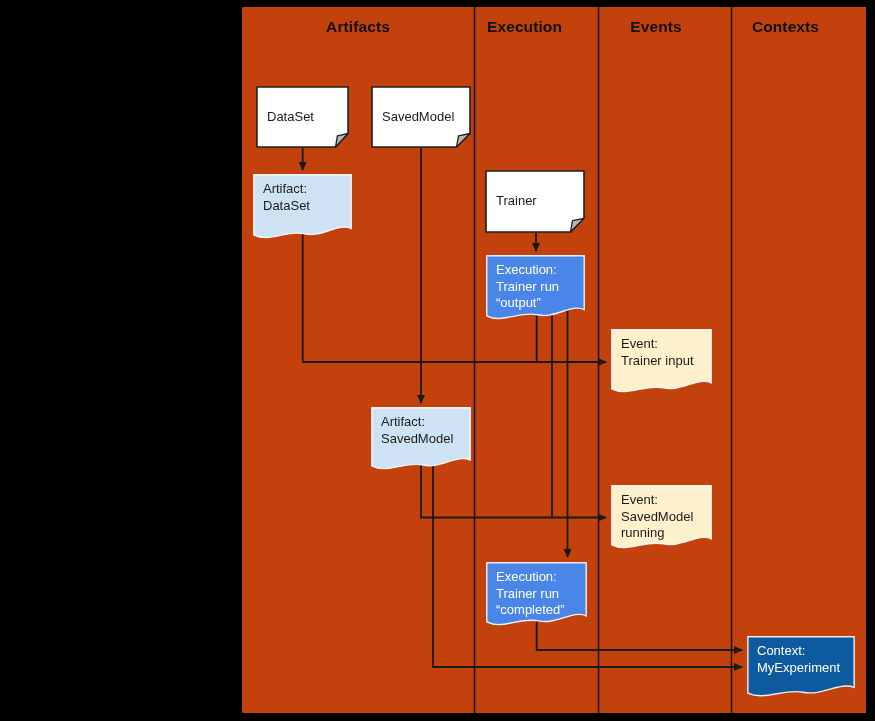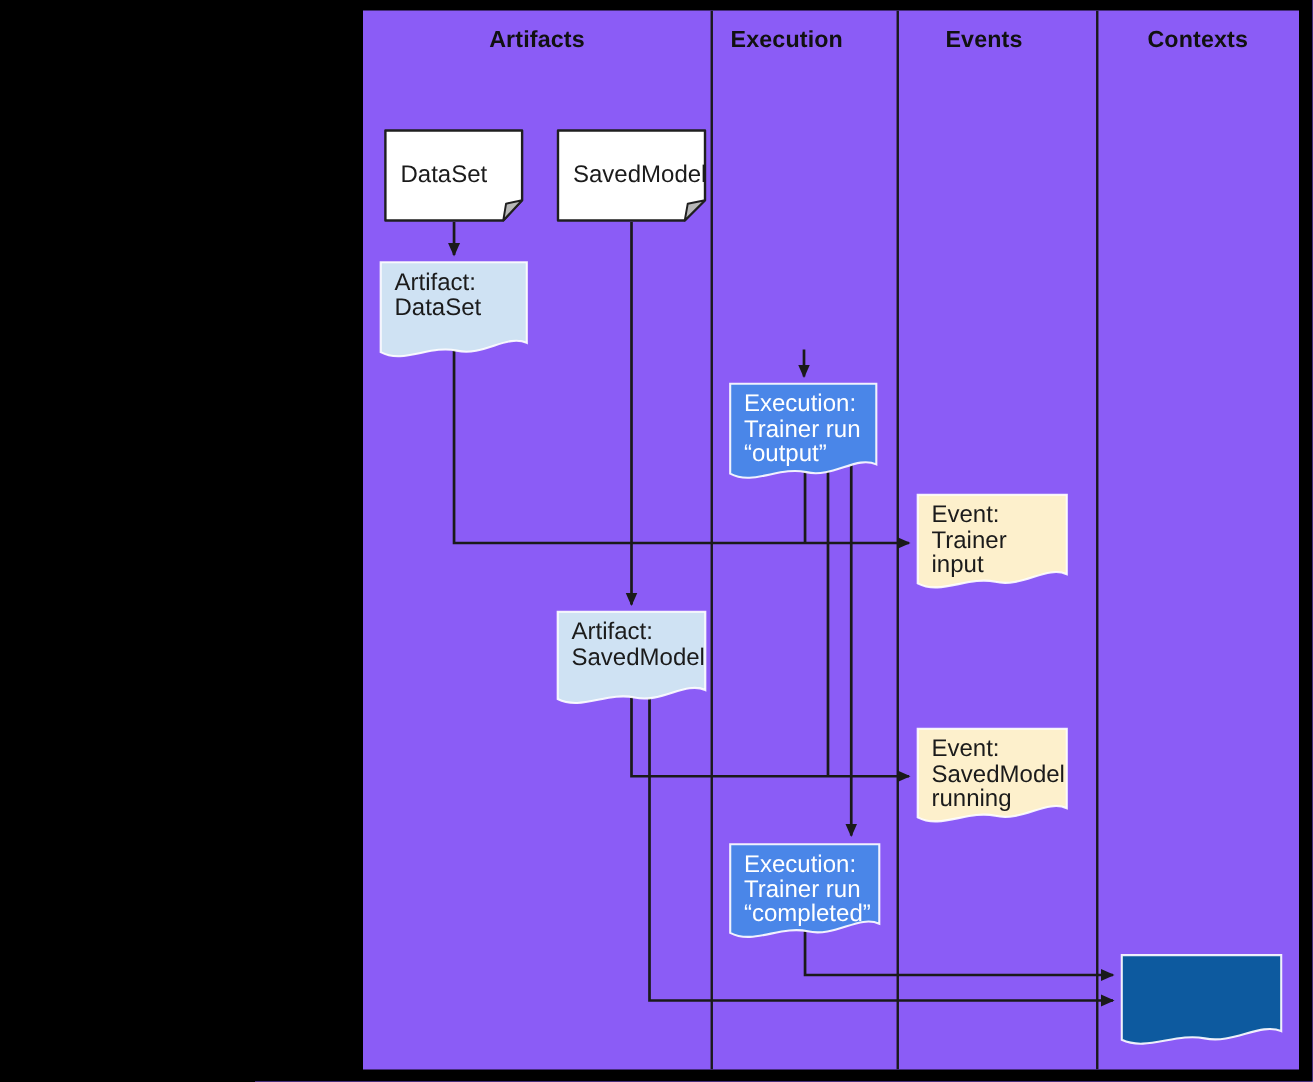--- a/index.html
+++ b/index.html
@@ -13,45 +13,45 @@
     background:#f2f2f2;
   }
   .col-label{
     position:absolute;top:11px;
     text-align:center;font-weight:700;font-size:15.5px;color:#111;
     letter-spacing:.1px;
   }
   .col0{left:0;width:232px}
   .col1{left:220px;width:125px}
   .col2{left:356px;width:116px}
-  .col3{left:489px;width:135px}
+  .col3{left:476px;width:135px}
 
   svg.overlay{position:absolute;left:0;top:0;width:624px;height:706px;display:block}
   .sep{stroke:#1a1a1a;stroke-width:1.6;fill:none}
   .conn{stroke:#1a1a1a;stroke-width:1.8;fill:none}
 
   .node{position:absolute}
   .node > svg{position:absolute;left:0;top:0;width:100%;height:100%;display:block;overflow:visible}
   .doc-outline{stroke:#1f1f1f;stroke-width:1.6;vector-effect:non-scaling-stroke;stroke-linejoin:round}
   .doc-fold{fill:#b7b7b7;stroke:#1f1f1f;stroke-width:1.3;vector-effect:non-scaling-stroke;stroke-linejoin:round}
   .wave-outline{stroke:rgba(255,255,255,.9);stroke-width:1.4;vector-effect:non-scaling-stroke}
 
   .txt{
     position:relative;z-index:2;
-    font-size:16px;line-height:16.5px;color:#1b1b1b;
+    font-size:13px;line-height:16.5px;color:#1b1b1b;
     padding:7px 8px 0 10px;
     border-radius:12px;
   }
   .doc .txt{padding:0 0 0 11px;display:flex;align-items:center;height:100%}
   .light .txt{color:#fff}
 </style>
 </head>
 <body style="background-color: rgb(0, 0, 0);">
 
-<div id="canvas" style="background-color: #8b5cf6;">
+<div id="canvas" style="background-color: #c2410c;">
 
   <svg class="overlay">
     <defs>
       <marker id="arrow" markerWidth="10" markerHeight="9" refX="8" refY="4.5" orient="auto" markerUnits="userSpaceOnUse">
         <path d="M0,0.5 L9,4.5 L0,8.5 Z" fill="#1a1a1a"></path>
       </marker>
     </defs>
 
     <path class="sep" d="M232.5,0 V706"></path>
     <path class="sep" d="M356.5,0 V706"></path>
@@ -89,20 +89,29 @@
   <div class="node doc" style="left:129px;top:79px;width:100px;height:62px">
     <svg viewBox="0 0 100 62" preserveAspectRatio="none">
       <path class="doc-outline" d="M1,1 H99 V47.5 L85.5,61 H1 Z" fill="#ffffff"></path>
       <path class="doc-fold" d="M85.5,61 L99,47.5 L87.5,49.8 Z"></path>
     </svg>
     <div class="txt">
         <div>SavedModel</div>
       </div>
   </div>
 
+  <div class="node doc" style="left:243px;top:163px;width:100px;height:63px">
+    <svg viewBox="0 0 100 62" preserveAspectRatio="none">
+      <path class="doc-outline" d="M1,1 H99 V47.5 L85.5,61 H1 Z" fill="#ffffff"></path>
+      <path class="doc-fold" d="M85.5,61 L99,47.5 L87.5,49.8 Z"></path>
+    </svg>
+    <div class="txt">
+        <div>Trainer</div>
+      </div>
+  </div>
 
   <div class="node wave" style="left:11px;top:167px;width:99px;height:68px">
     <svg viewBox="0 0 100 66" preserveAspectRatio="none">
       <path class="wave-outline" d="M0.8,0.8 H99.2 V53 C86,47 70,62 52,58 C34,54 16,67 0.8,59 Z" fill="#cfe2f3"></path>
     </svg>
     <div class="txt">
       <div>Artifact:</div>
       <div>DataSet</div>
     </div>
   </div>
@@ -157,15 +166,19 @@
       <div>Execution:</div>
       <div>Trainer run</div>
       <div>“completed”</div>
     </div>
   </div>
 
   <div class="node wave light" style="left:505px;top:629px;width:108px;height:64px">
     <svg viewBox="0 0 100 66" preserveAspectRatio="none">
       <path class="wave-outline" d="M0.8,0.8 H99.2 V53 C86,47 70,62 52,58 C34,54 16,67 0.8,59 Z" fill="#0d5a9f"></path>
     </svg>
+    <div class="txt">
+      <div>Context:</div>
+      <div>MyExperiment</div>
+    </div>
   </div>
 
 </div>
 
 </body></html>

